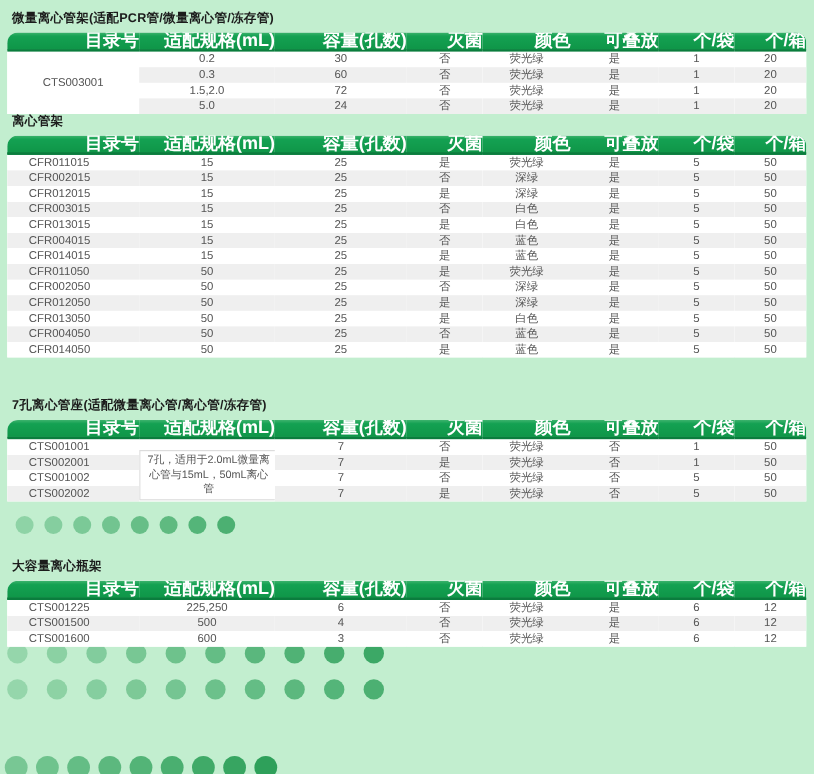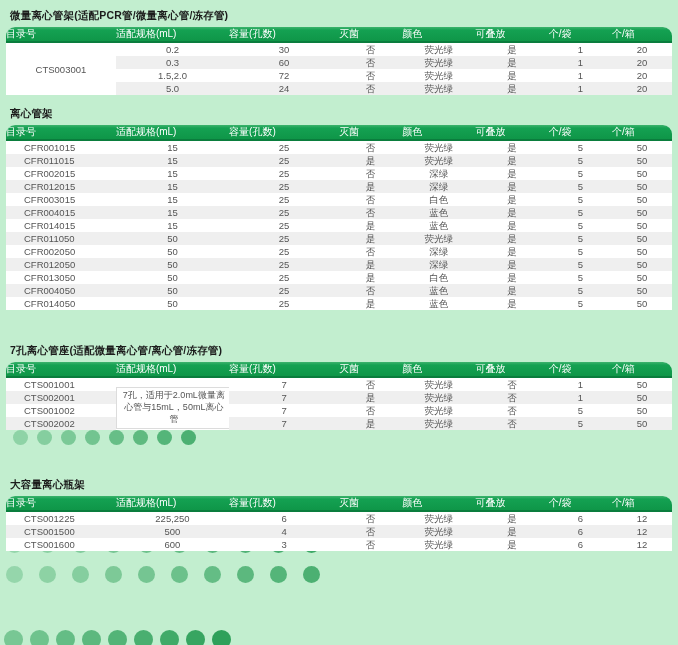--- a/index.html
+++ b/index.html
@@ -12,35 +12,35 @@
   .page{position:relative;width:678px;height:645px;overflow:hidden;}
   .dots{position:absolute;left:0;top:0;width:100%;height:100%;z-index:0;}
   .dot{position:absolute;border-radius:50%;background:#2ea05a;}
   .sec{position:relative;z-index:1;}
   .sec h2{
     margin:0;padding:0 0 0 10px;
     font-size:10.5px;font-weight:bold;color:#1c1c1c;
     line-height:13px;letter-spacing:0.2px;
   }
   .t1 h2{padding-top:9px;}
-  .t2 h2{margin-top:12px;}
+  .t2 h2{}
   .t3 h2{margin-top:34px;}
   .t4 h2{margin-top:48px;}
   .tbl-wrap{
     margin:5px 6px 0 6px;
     border-radius:9px 9px 0 0;
     overflow:hidden;
     background:#ffffff;
   }
   table{border-collapse:collapse;width:100%;table-layout:fixed;}
   thead th{
     background:linear-gradient(180deg,#3db36d 0%,#14a152 22%,#0f9648 100%);
     border-bottom:2px solid #0a7d3d;
-    color:#ffffff;font-size:10px;font-weight:normal;
-    height:14px;padding:0;text-align:left;line-height:14px;
+    color:#ffffff;font-size:15px;font-weight:bold;
+    height:14px;padding:0;text-align:right;line-height:14px;
   }
   tbody td{
     font-size:9.5px;color:#555;height:13px;padding:0;
     text-align:center;line-height:13px;background:#ffffff;
     white-space:nowrap;overflow:hidden;
   }
   tbody tr:nth-child(even) td{background:#efefef;}
   tbody td.cat{text-align:left;padding-left:18px;}
   tbody td.merged{background:#ffffff !important;text-align:center;padding-left:0;vertical-align:middle;}
   tbody td.boxcell{vertical-align:middle;white-space:normal;line-height:1.25;}
@@ -197,30 +197,20 @@
           <th>容量(孔数)</th>
           <th>灭菌</th>
           <th>颜色</th>
           <th>可叠放</th>
           <th>个/袋</th>
           <th>个/箱</th>
         </tr>
           </thead>
         <tbody>
             <tr>
-              <td class="cat">CFR001015</td>
-              <td>15</td>
-              <td>25</td>
-              <td>否</td>
-              <td>荧光绿</td>
-              <td>是</td>
-              <td>5</td>
-              <td>50</td>
-            </tr>
-            <tr>
               <td class="cat">CFR011015</td>
               <td>15</td>
               <td>25</td>
               <td>是</td>
               <td>荧光绿</td>
               <td>是</td>
               <td>5</td>
               <td>50</td>
             </tr>
             <tr>
@@ -241,20 +231,30 @@
               <td>深绿</td>
               <td>是</td>
               <td>5</td>
               <td>50</td>
             </tr>
             <tr>
               <td class="cat">CFR003015</td>
               <td>15</td>
               <td>25</td>
               <td>否</td>
+              <td>白色</td>
+              <td>是</td>
+              <td>5</td>
+              <td>50</td>
+            </tr>
+            <tr>
+              <td class="cat">CFR013015</td>
+              <td>15</td>
+              <td>25</td>
+              <td>是</td>
               <td>白色</td>
               <td>是</td>
               <td>5</td>
               <td>50</td>
             </tr>
             <tr>
               <td class="cat">CFR004015</td>
               <td>15</td>
               <td>25</td>
               <td>否</td>

